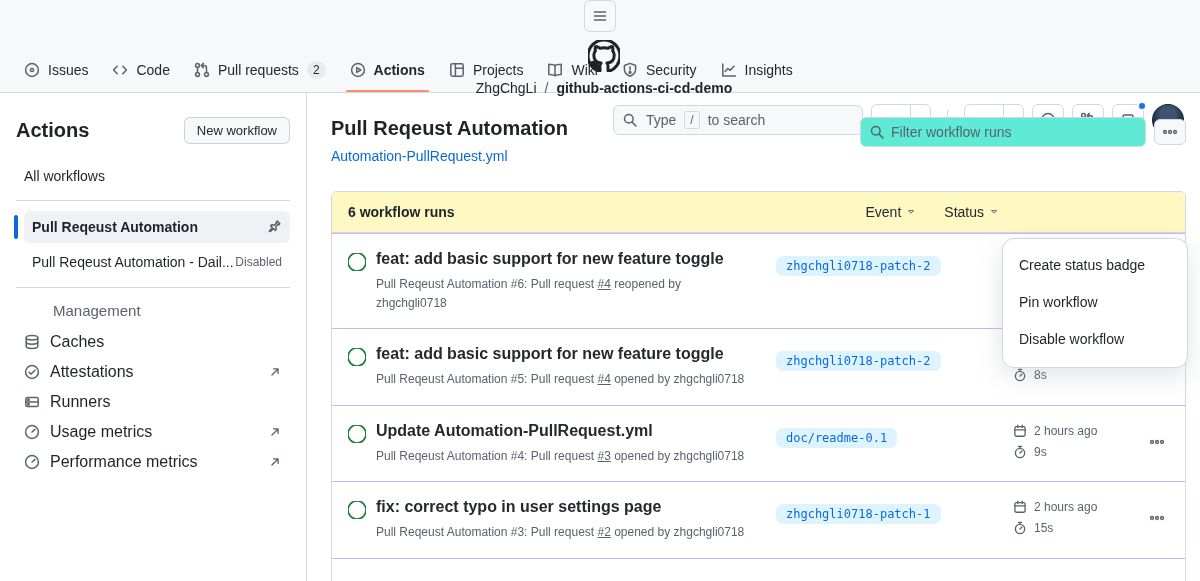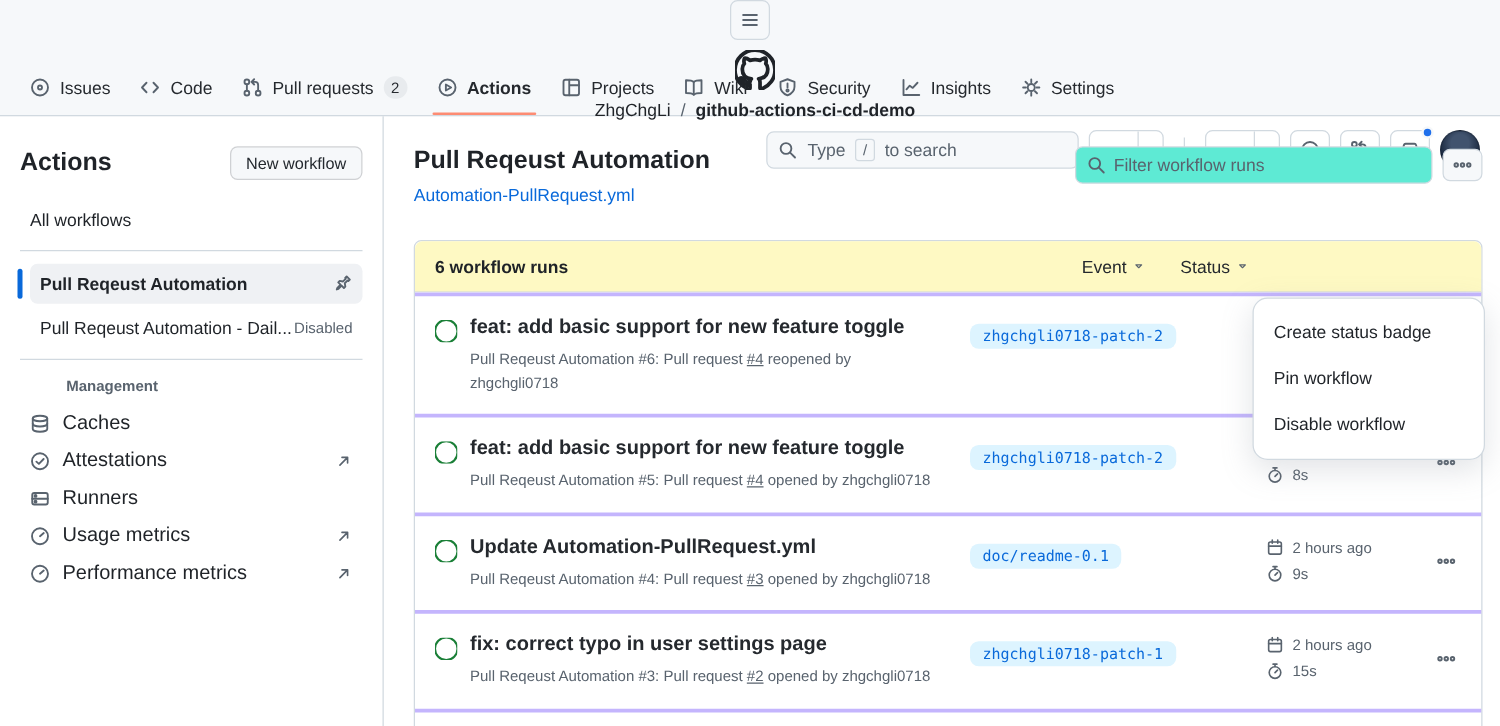--- a/index.html
+++ b/index.html
@@ -63,21 +63,21 @@
   .wf-item { position:relative; margin-left:8px; display:flex; align-items:center;
     justify-content:space-between; border-radius:6px; font-size:14px; }
   .wf-item.selected { background:#eff1f4; padding:3px 3px 3px 8px; font-weight:700;
     margin-bottom:4px; }
   .wf-item.selected::before { content:""; position:absolute; left:-10px; top:4px;
     bottom:4px; width:4px; border-radius:3px; background:#0969da; }
   .pinbtn { width:26px; height:26px; border:none; background:transparent; color:#59636e;
     display:flex; align-items:center; justify-content:center; border-radius:6px; }
   .wf-item.plain { padding:7px 8px; }
   .muted-sm { font-size:12px; color:#59636e; font-weight:400; }
-  .mgmt-head { font-size:12px; font-weight:700; color:#59636e; margin:14px 0 8px 8px;padding-left:29px; }
+  .mgmt-head { font-size:15px; font-weight:400; color:#59636e; margin:14px 0 8px 8px;padding-left:29px; }
   .mgmt-item { display:flex; align-items:center; gap:10px; padding:6px 8px;
     margin-left:0; font-size:16px; border-radius:6px; }
   .mgmt-item svg { color:#59636e; flex:0 0 auto; }
   .mgmt-item .grow { flex:1; }
   .ext { color:#59636e; }
 
   
   .main { flex:1; padding:24px 14px 0 24px; position:relative; }
   .main-top { display:flex; justify-content:space-between; align-items:flex-start; }
   .page-title { font-size:20px; font-weight:700; }
@@ -98,21 +98,21 @@
     background:#fff; }
   .runs-head { background:#fef9c3; border-bottom:1px solid #d1d9e0;
     border-radius:6px 6px 0 0; padding:12px 16px; display:flex; align-items:center;
     justify-content:space-between; }
   .runs-count { font-size:14px; font-weight:700; }
   .runs-filters { display:flex; gap:28px; margin-right:170px; }
   .filter-dd { display:flex; align-items:center; gap:5px; font-size:14px; color:#25292e; }
   .filter-dd svg { color:#59636e; }
 
   .run-row { display:flex; align-items:flex-start; padding:16px 12px 16px 16px;
-    border-top:3px solid #c4b5fd; }
+    border-top:1px solid #c4b5fd; }
   .run-row:first-of-type { border-top:none; }
   .run-status { color:#1a7f37; margin:3px 10px 0 0; flex:0 0 auto; }
   .run-main { width:400px; flex:0 0 auto; }
   .run-title { font-size:16px; font-weight:700; color:#25292e; text-decoration:none;
     display:inline-block; margin-bottom:7px; }
   .run-desc { font-size:12px; color:#59636e; line-height:1.55; }
   .run-desc .prlink { color:#59636e; text-decoration:underline; }
   .run-branch-col { width:170px; flex:0 0 auto; padding-top:6px; }
   .branch-pill { display:inline-block; font-family:"DejaVu Sans Mono", monospace;
     font-size:12px; color:#0969da; background:#ddf4ff; padding:3px 10px;
@@ -394,28 +394,20 @@
       <span>Security</span>
     </div>
   <div class="tab">
       <span>
         <svg class="icon" width="16" height="16">
           <use href="#i-graph"></use>
         </svg>
       </span>
       <span>Insights</span>
     </div>
-  <div class="tab">
-      <span>
-        <svg class="icon" width="16" height="16">
-          <use href="#i-gear"></use>
-        </svg>
-      </span>
-      <span>Settings</span>
-    </div>
 </div>
 
 <div class="content">
 
   <div class="sidebar">
     <div class="side-title-row">
       <div class="side-title">Actions</div>
       <button class="btn-sec">New workflow</button>
     </div>
     <div class="all-wf">All workflows</div>

